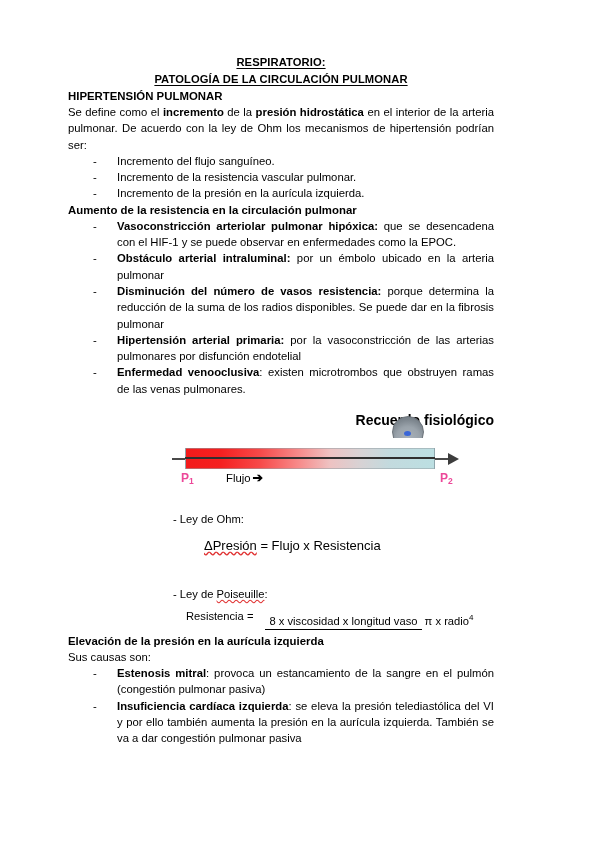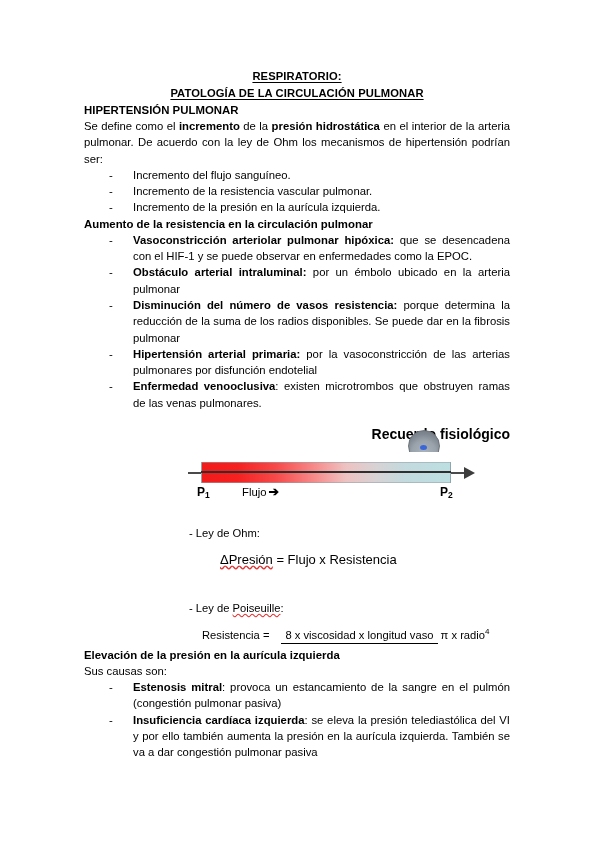--- a/index.html
+++ b/index.html
@@ -12,23 +12,22 @@
     height: 848px;
     font-family: "Liberation Sans", sans-serif;
     color: #000000;
     -webkit-font-smoothing: none;
   }
   .page {
     position: relative;
     width: 556px;
     height: 848px;
     box-sizing: border-box;
-    padding: 68px 62px 0 68px;
+    padding: 54px 62px 0 68px;
     background: #ffffff;
-    margin-left: 16px;
   }
 
   
   .doc-title {
     text-align: center;
     font-weight: bold;
     font-size: 11.2px;
     line-height: 17px;
     letter-spacing: 0.1px;
   }
@@ -153,31 +152,31 @@
     left: 117px;
     top: 15px;
     width: 250px;
     height: 2px;
     background: #2f2f2f;
   }
   .p-label {
     position: absolute;
     font-size: 12px;
     font-weight: bold;
-    color: #000000;
+    color: #ec4899;
     line-height: 14px;
     text-align: right;
   }
   .p-label sub {
     font-size: 8.5px;
     font-weight: bold;
     vertical-align: -2px;
   }
   .p1 { left: 113px; top: 29px; }
-  .p2 { left: 356px; top: 29px; }
+  .p2 { left: 372px; top: 29px; }
   .flujo-label {
     position: absolute;
     left: 158px;
     top: 28px;
     font-size: 11.3px;
     color: #000;
     white-space: nowrap;
   }
   .flujo-label .arr {
     font-weight: bold;
@@ -203,21 +202,21 @@
     padding-left: 136px;
     font-size: 13px;
     line-height: 16px;
   }
 
   
   .frac-row {
     margin-top: 8px;
     padding-left: 118px;
     display: flex;
-    align-items: flex-end;
+    align-items: flex-start;
     font-size: 11.2px;
   }
   .frac-lead { padding-bottom: 2px; }
   .frac {
     display: inline-block;
     text-align: center;
     margin-left: 12px;
   }
   .frac .num {
     padding: 0 4px 2px 4px;

